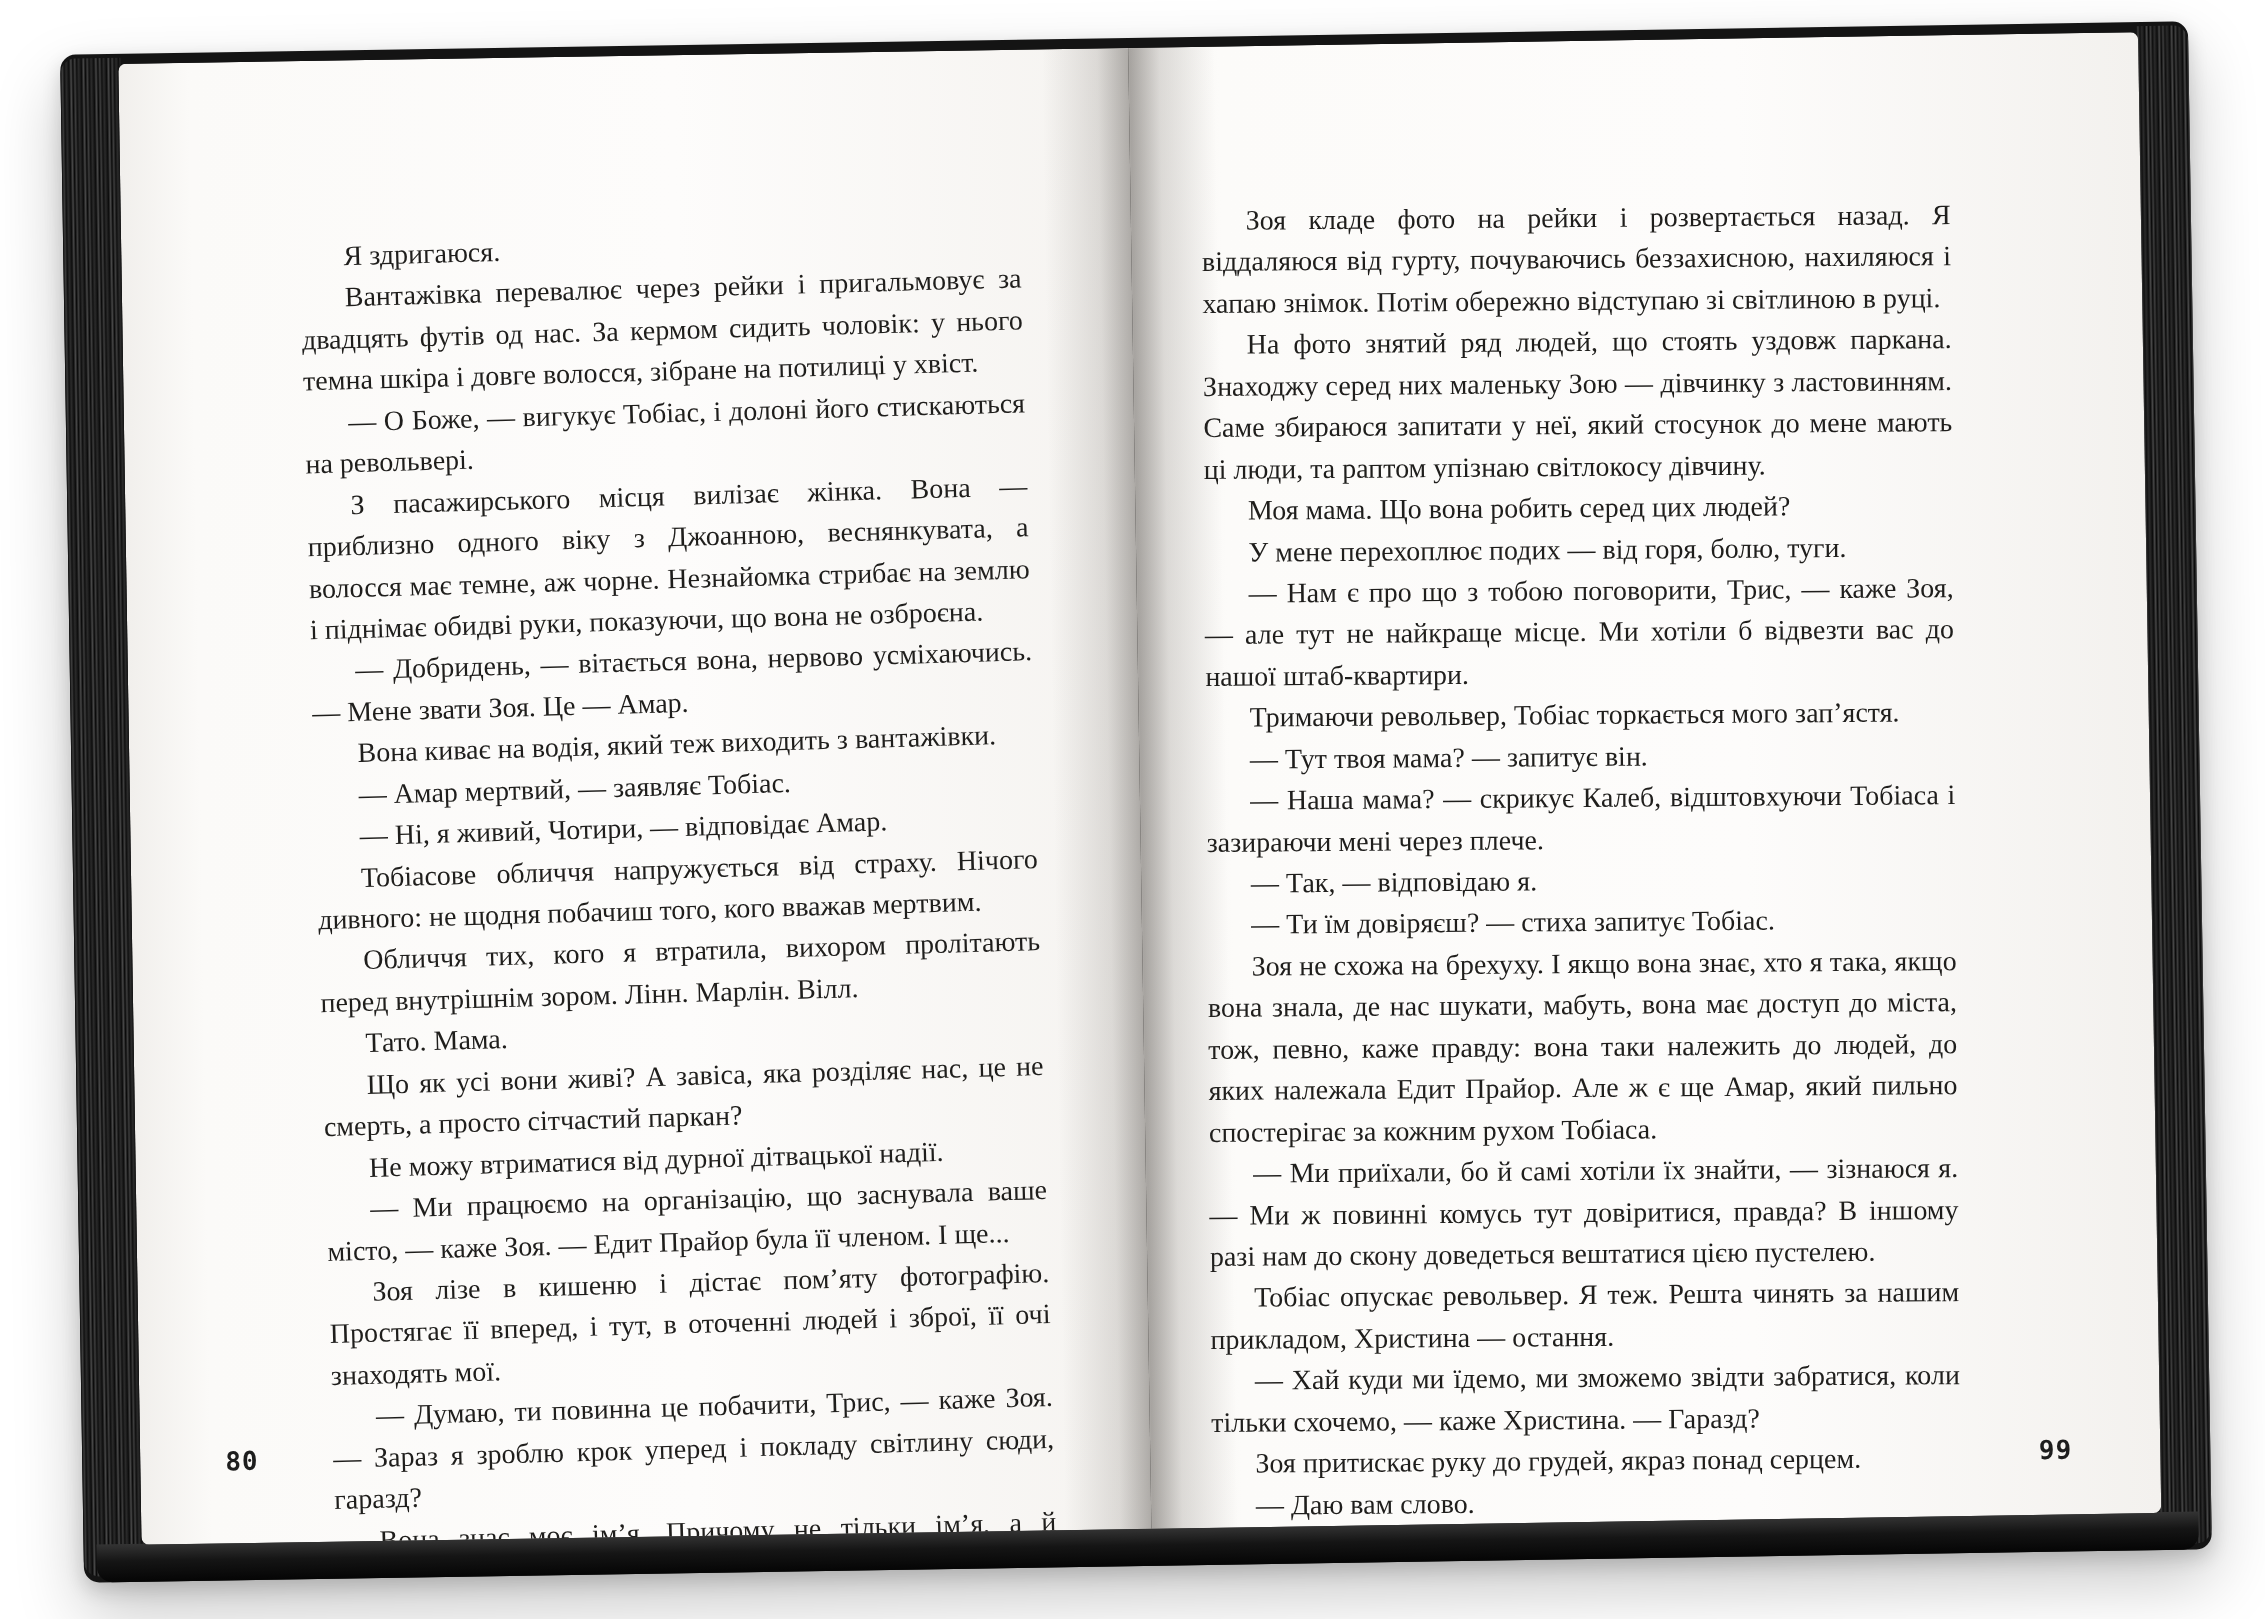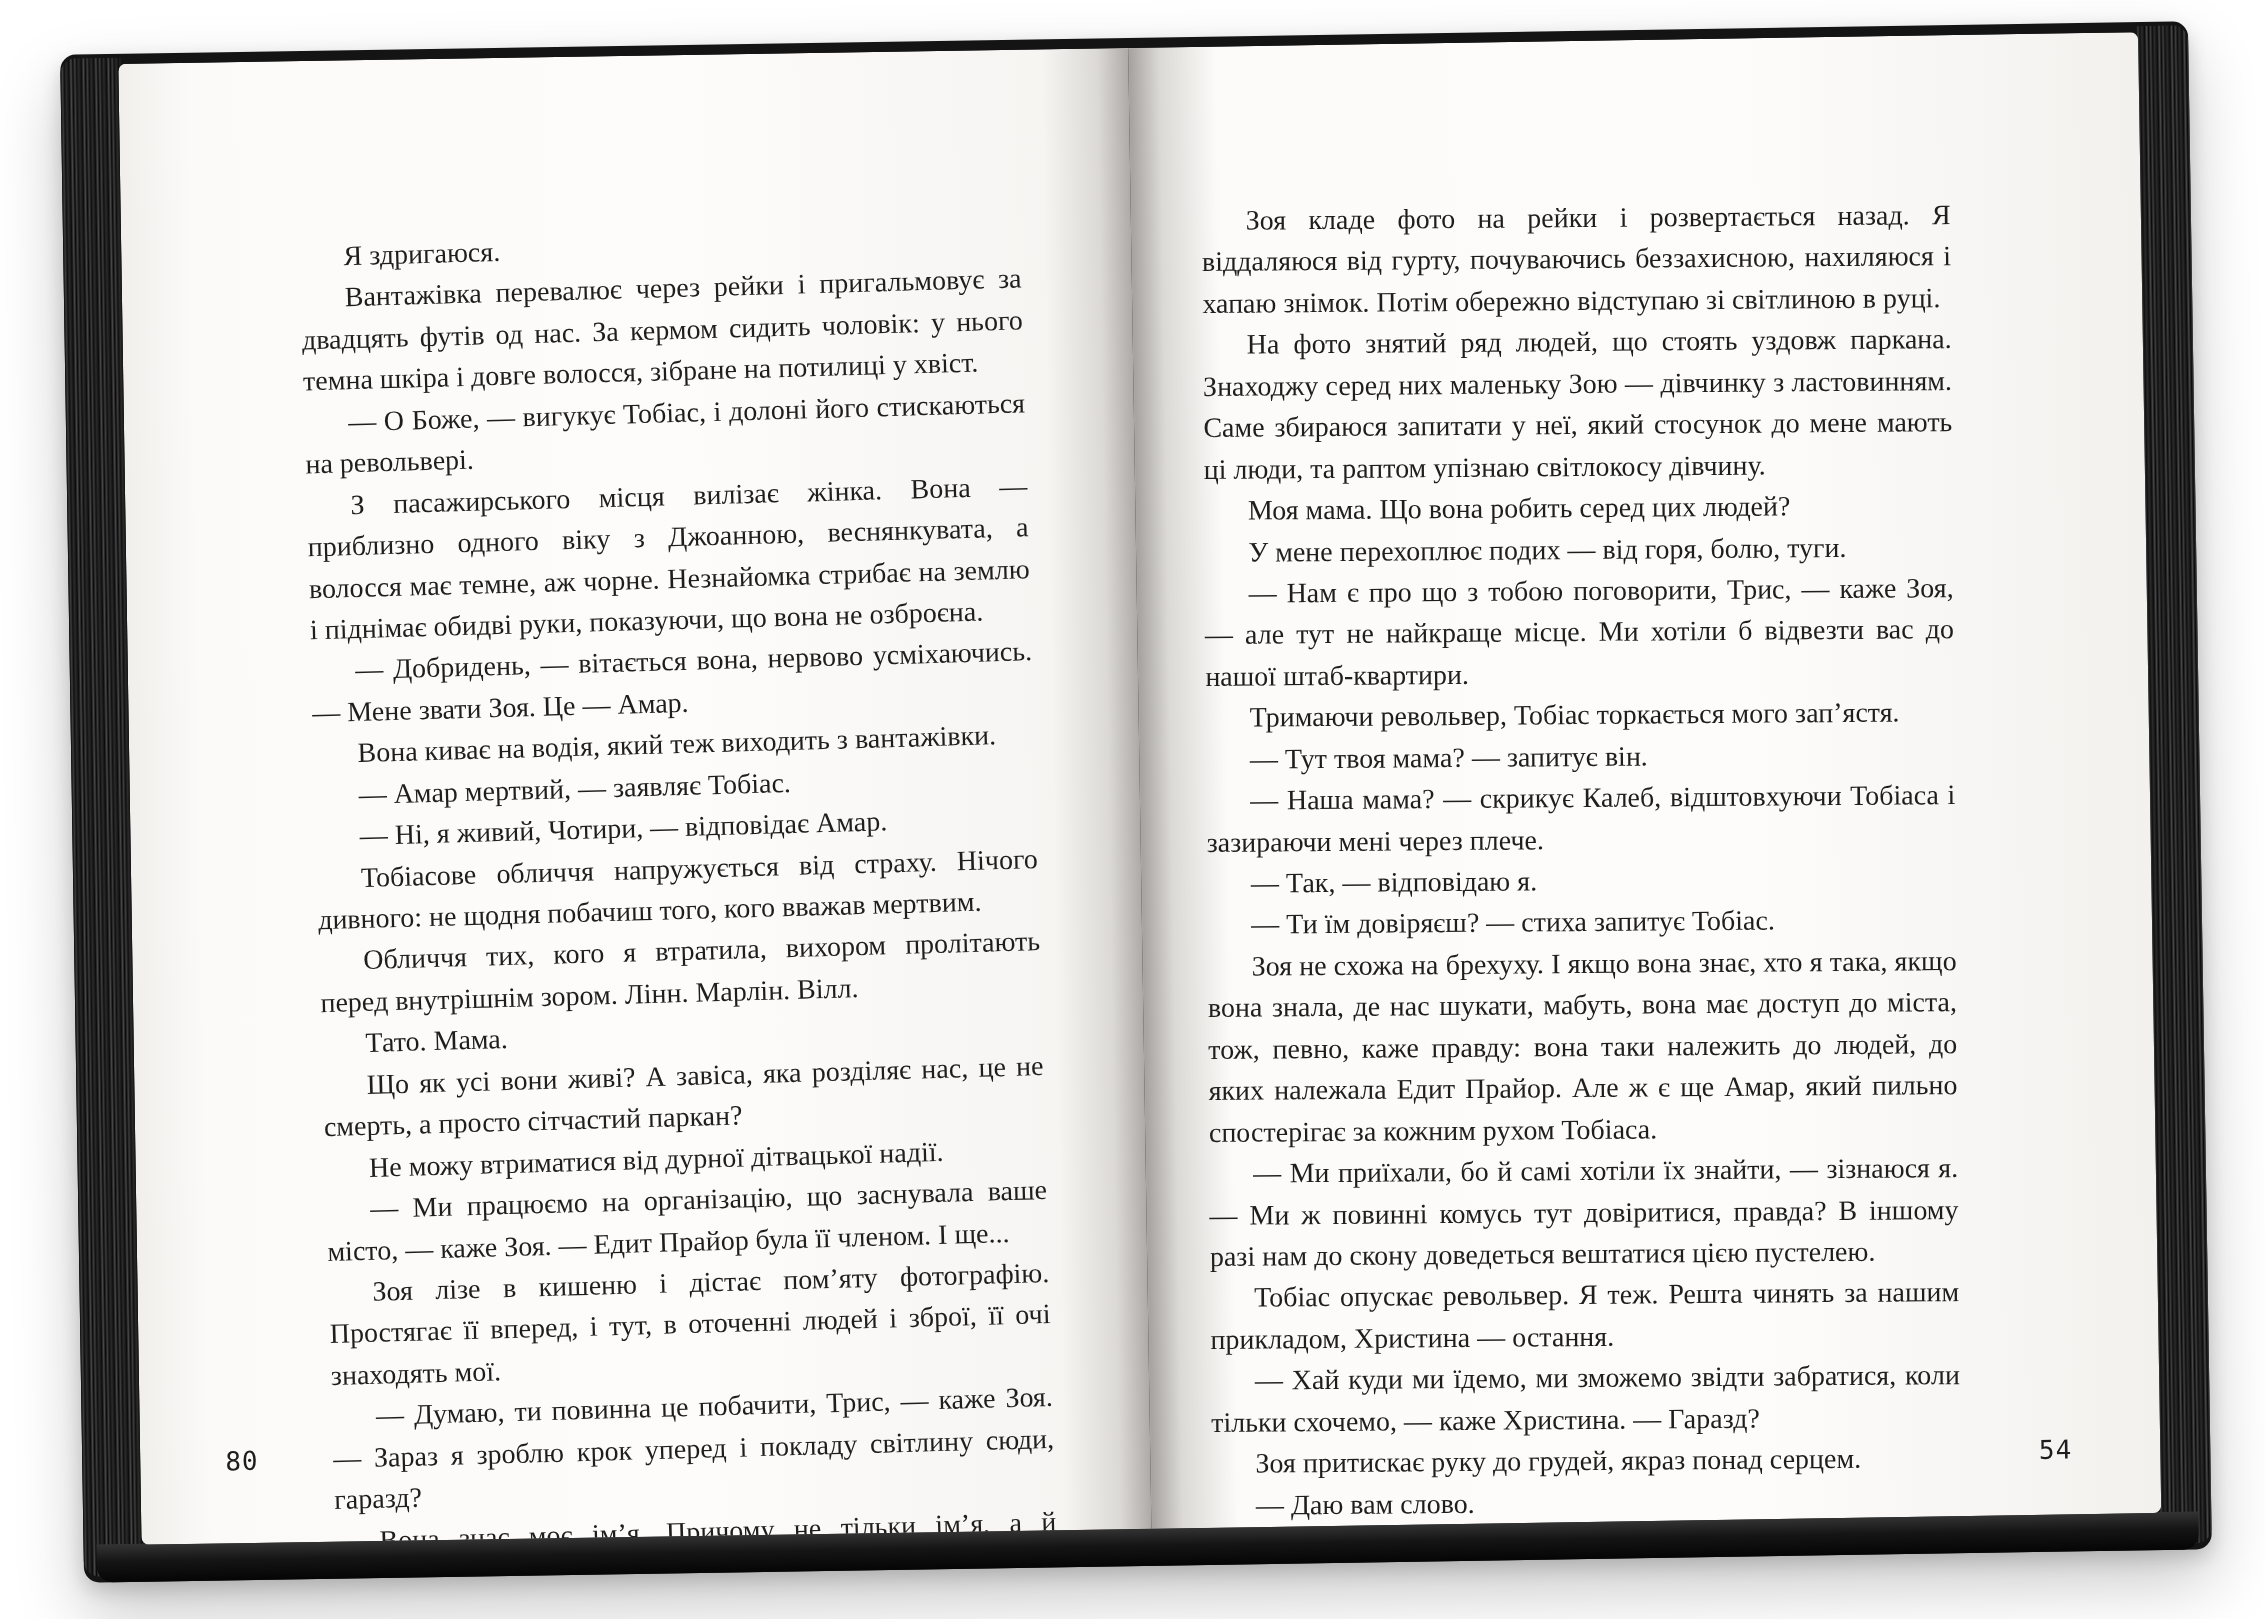--- a/index.html
+++ b/index.html
@@ -124,21 +124,21 @@
     transform-origin: 50% 0;
   }
   .para {
     margin: 0;
     text-indent: 44px;
   }
 
   .page-number {
     position: absolute;
     font-family: "DejaVu Sans Mono", monospace;
-    font-weight: 400;
+    font-weight: 700;
     font-size: 26px;
     letter-spacing: 1px;
     color: #1d1d1d;
   }
   .page-number.left-num  { left: 85px;  bottom: 67px; }
   .page-number.right-num { right: 88px; bottom: 50px; }
 </style>
 </head>
 <body>
 
@@ -185,20 +185,20 @@
             <p class="para">— Так, — відповідаю я.</p>
             <p class="para">— Ти їм довіряєш? — стиха запитує Тобіас.</p>
             <p class="para">Зоя не схожа на брехуху. І якщо вона знає, хто я така, якщо вона знала, де нас шукати, мабуть, вона має доступ до міста, тож, певно, каже правду: вона таки належить до людей, до яких належала Едит Прайор. Але ж є ще Амар, який пильно спостерігає за кожним рухом Тобіаса.</p>
             <p class="para">— Ми приїхали, бо й самі хотіли їх знайти, — зізнаюся я. — Ми ж повинні комусь тут довіритися, правда? В іншому разі нам до скону доведеться вештатися цією пустелею.</p>
             <p class="para">Тобіас опускає револьвер. Я теж. Решта чинять за нашим прикладом, Христина — остання.</p>
             <p class="para">— Хай куди ми їдемо, ми зможемо звідти забратися, коли тільки схочемо, — каже Христина. — Гаразд?</p>
             <p class="para">Зоя притискає руку до грудей, якраз понад серцем.</p>
             <p class="para">— Даю вам слово.</p>
             <p class="para">Сподіваюся, заради нас усіх, що її слово чогось варте.</p>
           </div>
-        <div class="page-number right-num">54</div>
+        <div class="page-number right-num">99</div>
       </div>
 
       <div class="gutter"></div>
     </div>
   </div>
 </div>
 
 
 </body></html>

